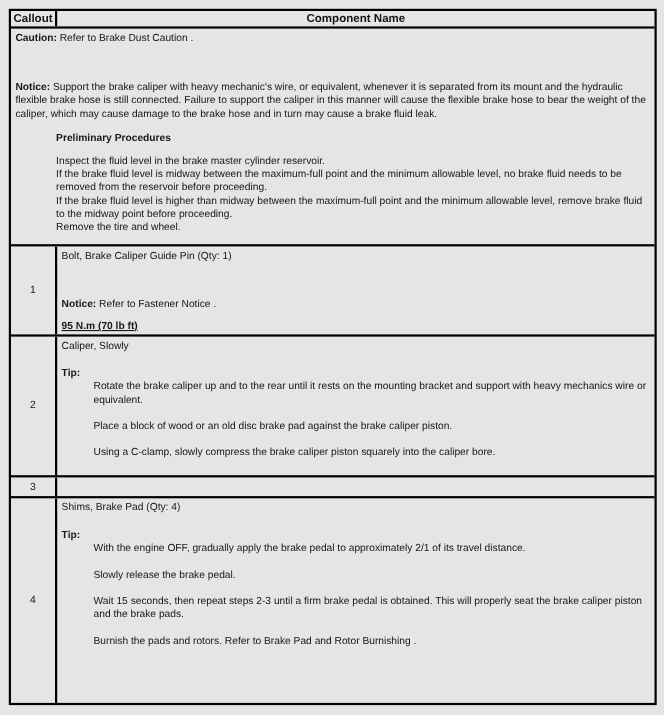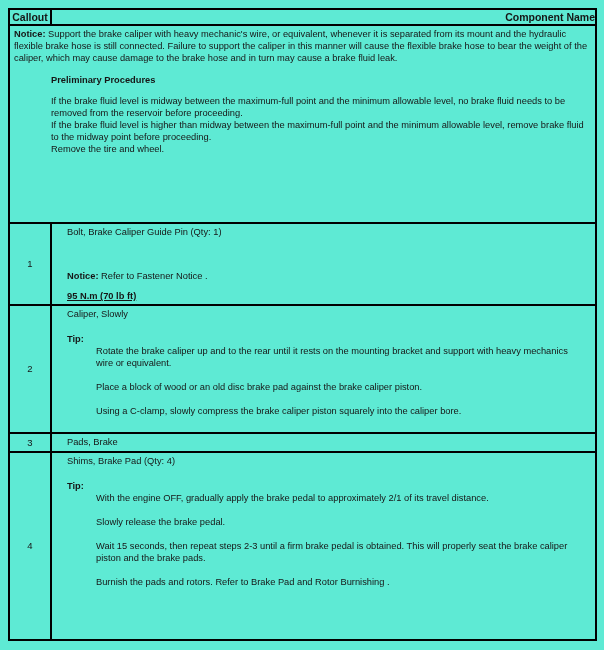--- a/index.html
+++ b/index.html
@@ -7,21 +7,21 @@
     padding: 0;
     background: #ffffff;
     font-family: "Liberation Sans", "DejaVu Sans", sans-serif;
     color: #161616;
   }
   .page {
     width: 604px;
     height: 650px;
     box-sizing: border-box;
     padding: 8px;
-    background: #5eead4;
+    background: #e5e5e5;
     overflow: hidden;
   }
   .doc-table {
     width: 589px;
     box-sizing: border-box;
     border: 2px solid #000000;
     font-size: 9.3px;
     line-height: 12px;
   }
   .row {
@@ -36,49 +36,49 @@
     width: 42px;
     box-sizing: border-box;
     border-right: 2px solid #000000;
     display: flex;
     align-items: center;
     justify-content: center;
   }
   .comp-cell {
     flex: 1;
     box-sizing: border-box;
-    padding: 2px 15px;
+    padding: 2px 4px;
     overflow: hidden;
   }
   .header-row { height: 16px; }
   .header-row .cell-label {
     font-weight: bold;
     font-size: 10.5px;
     line-height: 12px;
   }
   .header-comp {
     display: flex;
     align-items: center;
-    justify-content: flex-end;
+    justify-content: center;
     padding: 0;
   }
   .intro-row { height: 198px; }
   .intro-cell {
     box-sizing: border-box;
     width: 100%;
     padding: 2px 4px;
     overflow: hidden;
   }
   .row-1 { height: 82px; }
   .row-2 { height: 128px; }
   .row-3 { height: 19px; }
   .row-4 { height: 186px; }
   p { margin: 0; }
   b { font-weight: bold; }
-  .notice-para { }
+  .notice-para { margin-top: 33px; }
   .prelim-title {
     margin-top: 10px;
     margin-left: 37px;
     font-weight: bold;
   }
   .procedures { margin-top: 9px; margin-left: 37px; }
   .row1-notice { margin-top: 32px; }
   .torque { margin-top: 8px; font-weight: bold; text-decoration: underline; }
   .tip-label { margin-top: 13px; font-weight: bold; }
   .tip-item { margin-left: 29px; }
@@ -95,23 +95,25 @@
       <div class="callout-cell">
         <span class="cell-label">Callout</span>
       </div>
       <div class="comp-cell header-comp">
         <span class="cell-label">Component Name</span>
       </div>
     </div>
 
     <div class="row intro-row">
       <div class="intro-cell">
+        <p><b>Caution:</b><span> Refer to Brake Dust Caution .</span></p>
         <p class="notice-para"><b>Notice:</b><span> Support the brake caliper with heavy mechanic's wire, or equivalent, whenever it is separated from its mount and the hydraulic flexible brake hose is still connected. Failure to support the caliper in this manner will cause the flexible brake hose to bear the weight of the caliper, which may cause damage to the brake hose and in turn may cause a brake fluid leak.</span></p>
         <p class="prelim-title">Preliminary Procedures</p>
         <div class="procedures">
+          <div>Inspect the fluid level in the brake master cylinder reservoir.</div>
           <div>If the brake fluid level is midway between the maximum-full point and the minimum allowable level, no brake fluid needs to be removed from the reservoir before proceeding.</div>
           <div>If the brake fluid level is higher than midway between the maximum-full point and the minimum allowable level, remove brake fluid to the midway point before proceeding.</div>
           <div>Remove the tire and wheel.</div>
         </div>
       </div>
     </div>
 
     <div class="row row-1">
       <div class="callout-cell">
         <span class="callout-num">1</span>
@@ -135,23 +137,20 @@
           <div class="tip-item">Place a block of wood or an old disc brake pad against the brake caliper piston.</div>
           <div class="tip-item">Using a C-clamp, slowly compress the brake caliper piston squarely into the caliper bore.</div>
         </div>
       </div>
     </div>
 
     <div class="row row-3">
       <div class="callout-cell">
         <span class="callout-num">3</span>
       </div>
-      <div class="comp-cell">
-        <p>Pads, Brake</p>
-      </div>
     </div>
 
     <div class="row row-4">
       <div class="callout-cell">
         <span class="callout-num">4</span>
       </div>
       <div class="comp-cell">
         <p>Shims, Brake Pad (Qty: 4)</p>
         <p class="tip-label">Tip:</p>
         <div>

